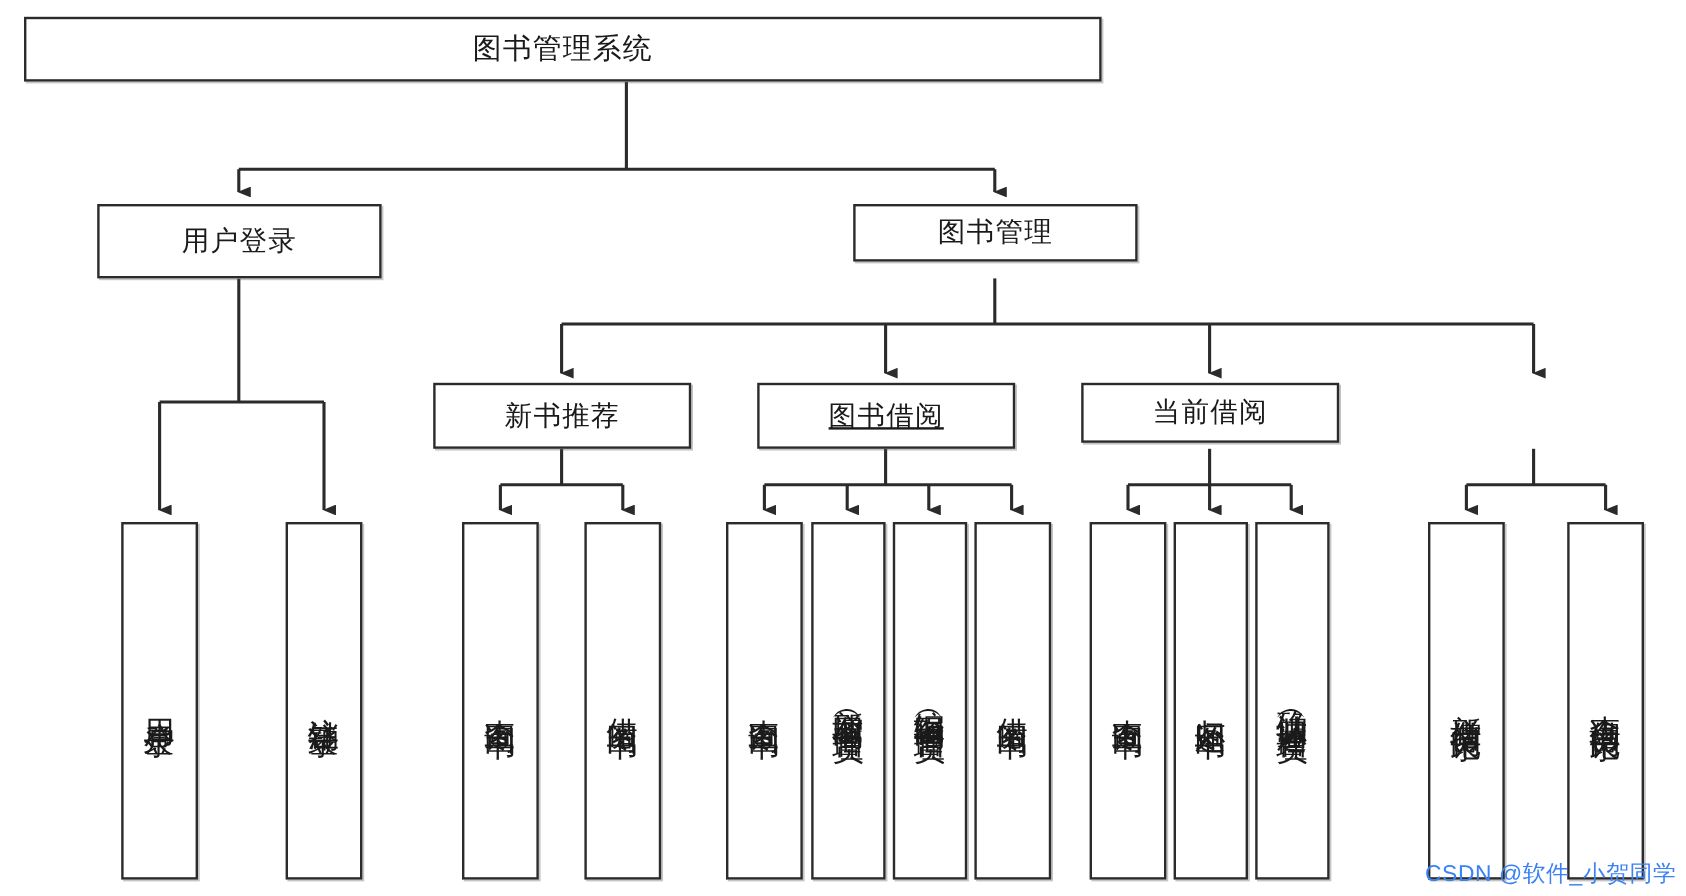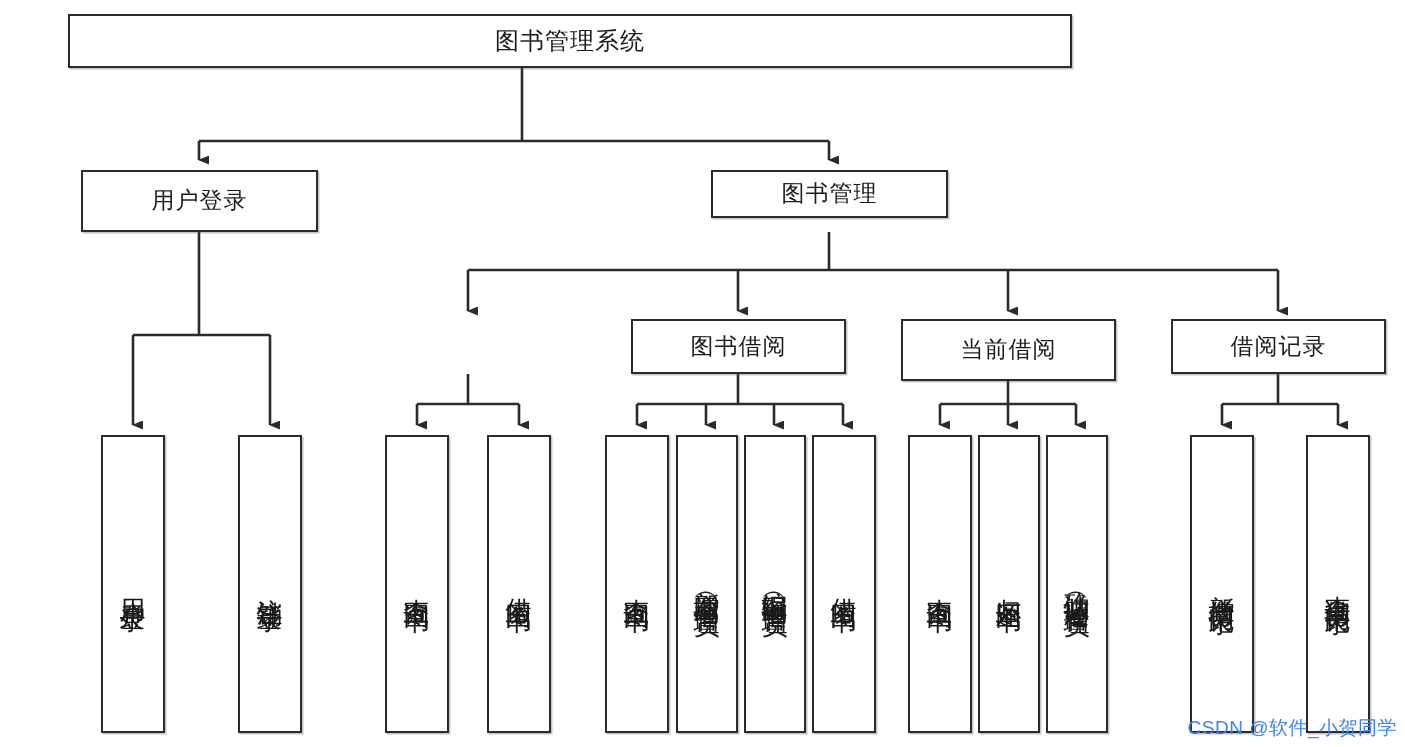--- a/index.html
+++ b/index.html
@@ -124,44 +124,44 @@
       <path d="M1008,404 L1008,425" marker-end="url(#arrowhead)"></path>
       <path d="M1076,404 L1076,425" marker-end="url(#arrowhead)"></path>
 
       <path d="M1278,374 L1278,404"></path>
       <path d="M1222,404 L1338,404"></path>
       <path d="M1222,404 L1222,425" marker-end="url(#arrowhead)"></path>
       <path d="M1338,404 L1338,425" marker-end="url(#arrowhead)"></path>
     </g>
   </svg>
 
-  <div class="node horiz root" style="left:20px; top:14px; width:1004px; height:54px;margin-left:48px;">
+  <div class="node horiz root" style="left:20px; top:14px; width:898px; height:54px;">
     <span class="label">图书管理系统</span>
   </div>
 
   <div class="node horiz" style="left:81px; top:170px; width:237px; height:62px;">
     <span class="label">用户登录</span>
   </div>
 
   <div class="node horiz" style="left:711px; top:170px; width:237px; height:48px;">
     <span class="label">图书管理</span>
   </div>
 
-
-  <div class="node horiz" style="left:631px; top:319px; width:215px; height:55px;">
+  <div class="node horiz" style="left:361px; top:319px; width:215px; height:55px;">
+    <span class="label">新书推荐</span>
+  </div>
+
+  <div class="node horiz" style="left:631px; top:319px; width:215px; height:55px;text-decoration:underline;">
     <span class="label">图书借阅</span>
   </div>
 
-  <div class="node horiz" style="left:901px; top:319px; width:215px; height:62px;">
+  <div class="node horiz" style="left:901px; top:319px; width:215px; height:50px;">
     <span class="label">当前借阅</span>
   </div>
 
-  <div class="node horiz" style="left:1171px; top:319px; width:215px; height:55px;">
-    <span class="label">借阅记录</span>
-  </div>
 
   <div class="node vert" style="left:101px; top:435px; width:64px; height:298px;">
     <span class="label">用户登录</span>
   </div>
 
   <div class="node vert" style="left:238px; top:435px; width:64px; height:298px;">
     <span class="label">注销登录</span>
   </div>
 
   <div class="node vert" style="left:385px; top:435px; width:64px; height:298px;">

